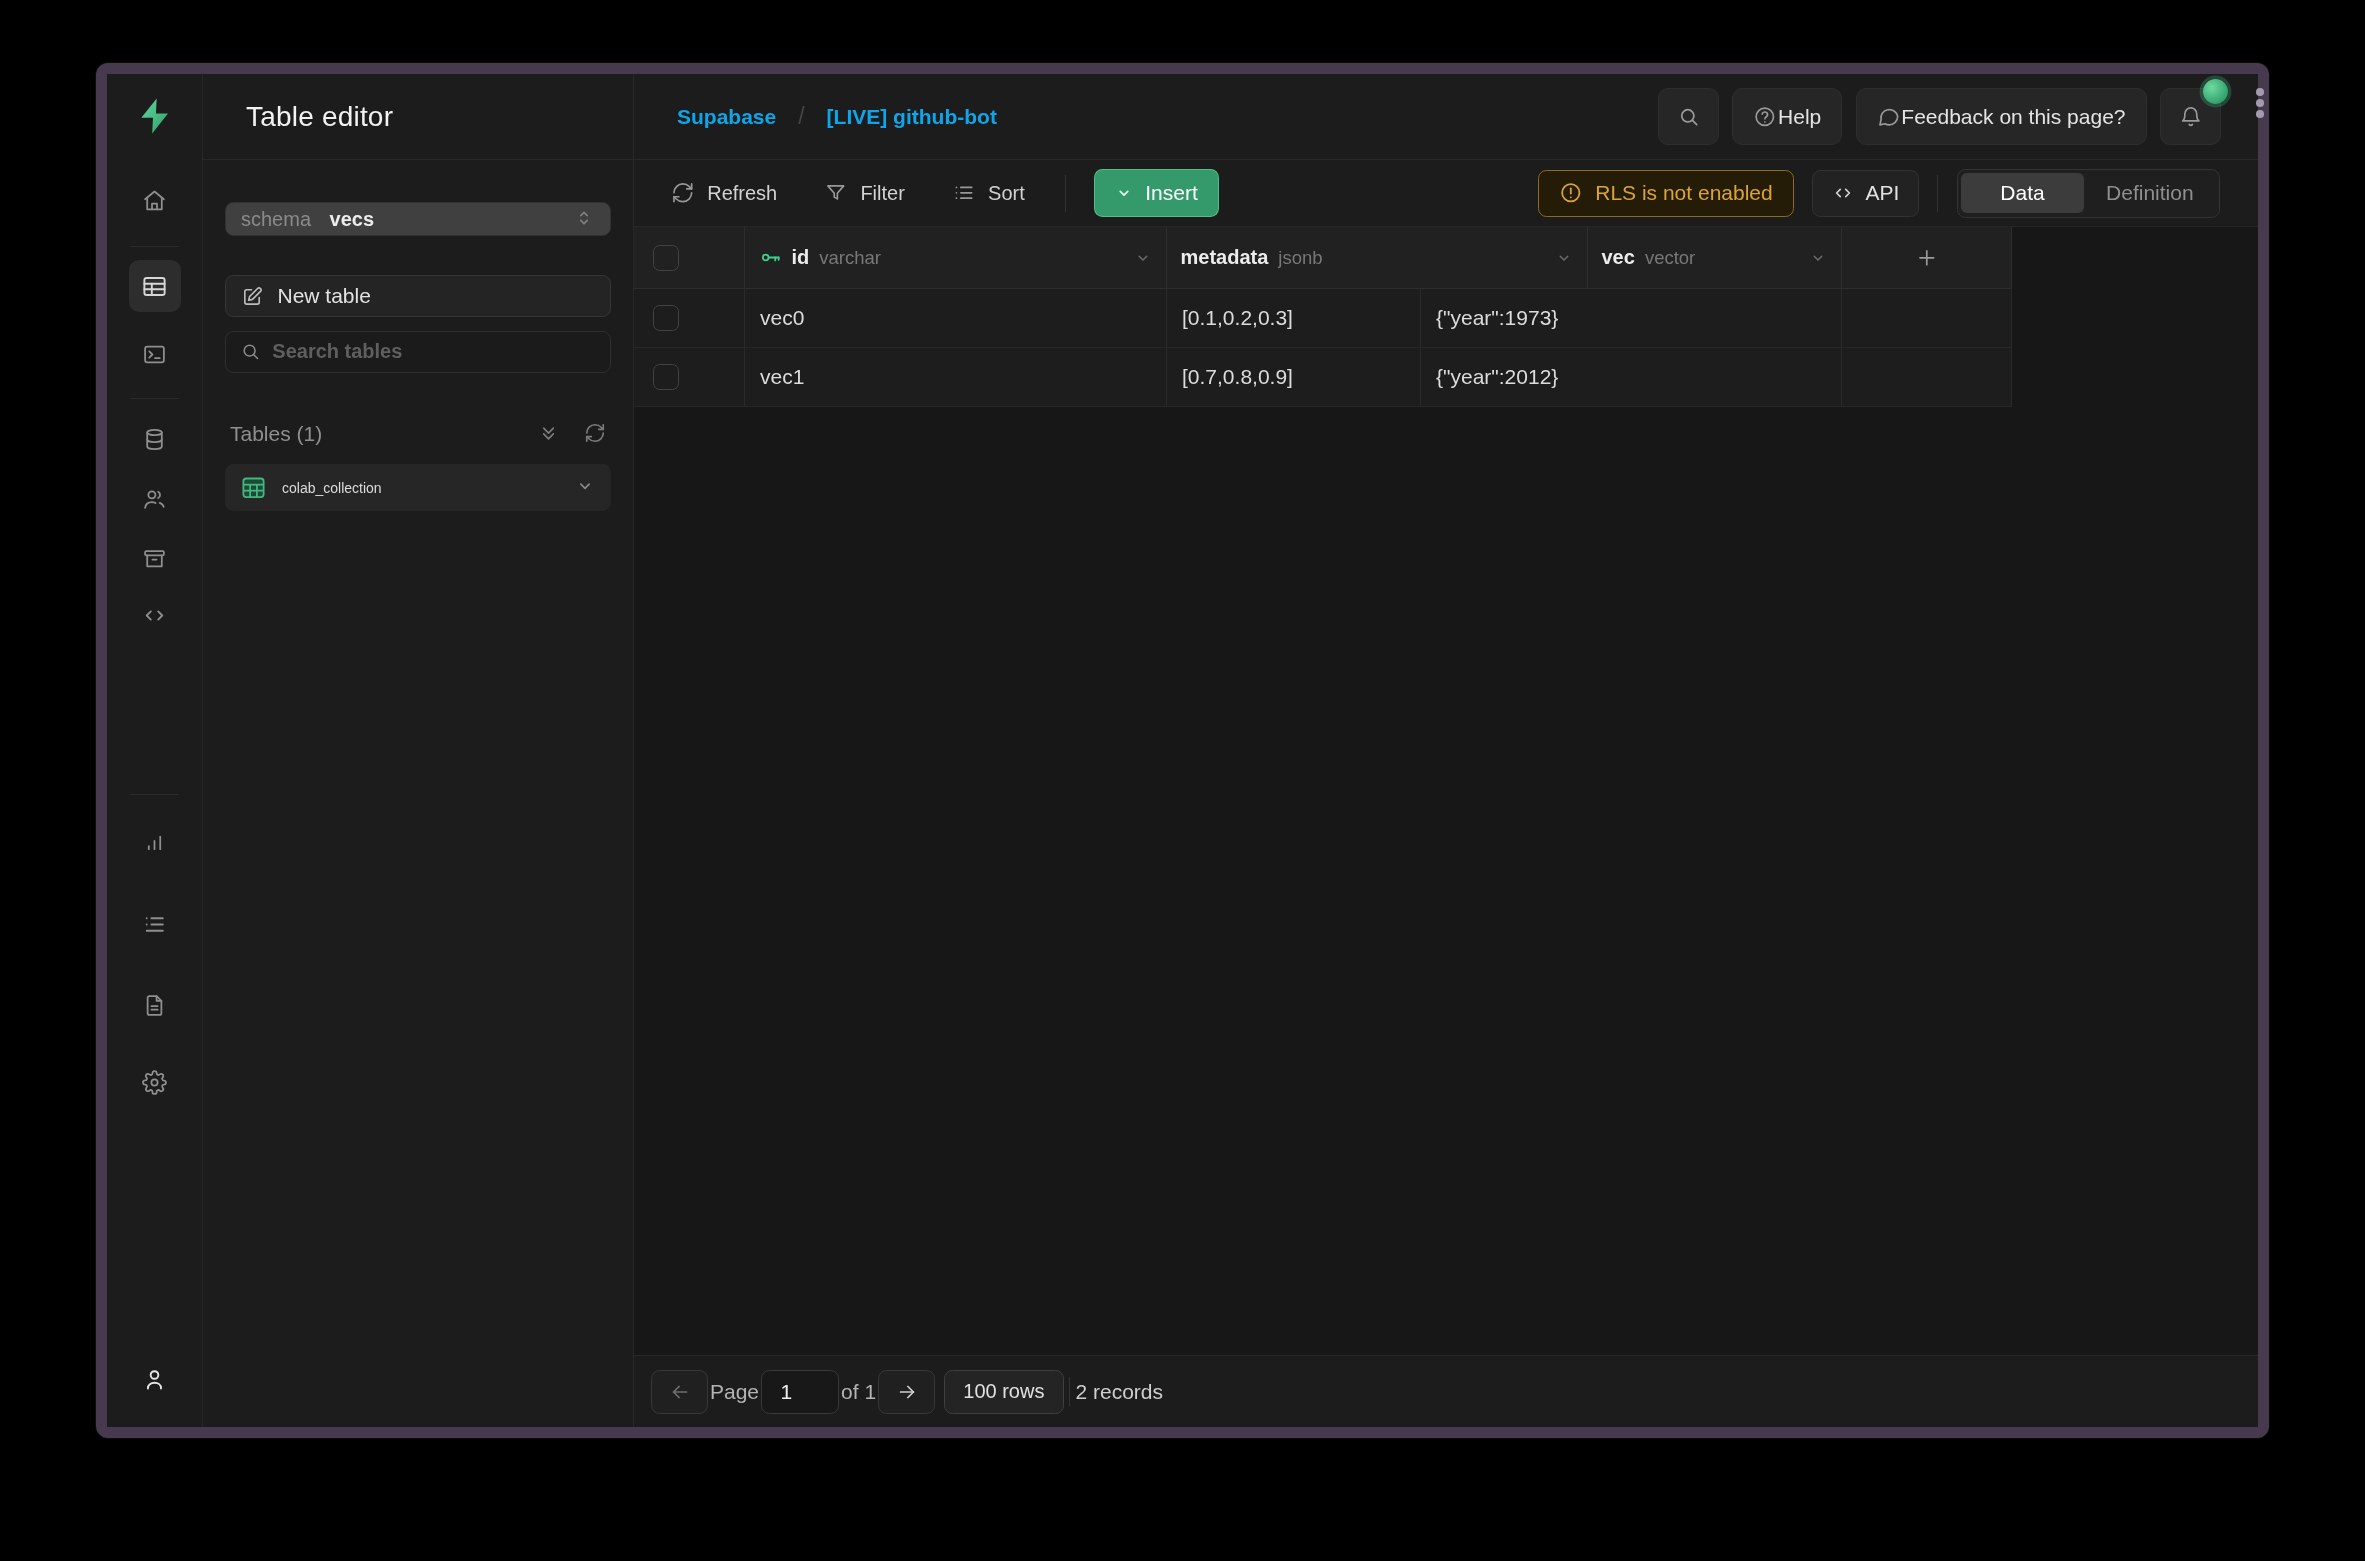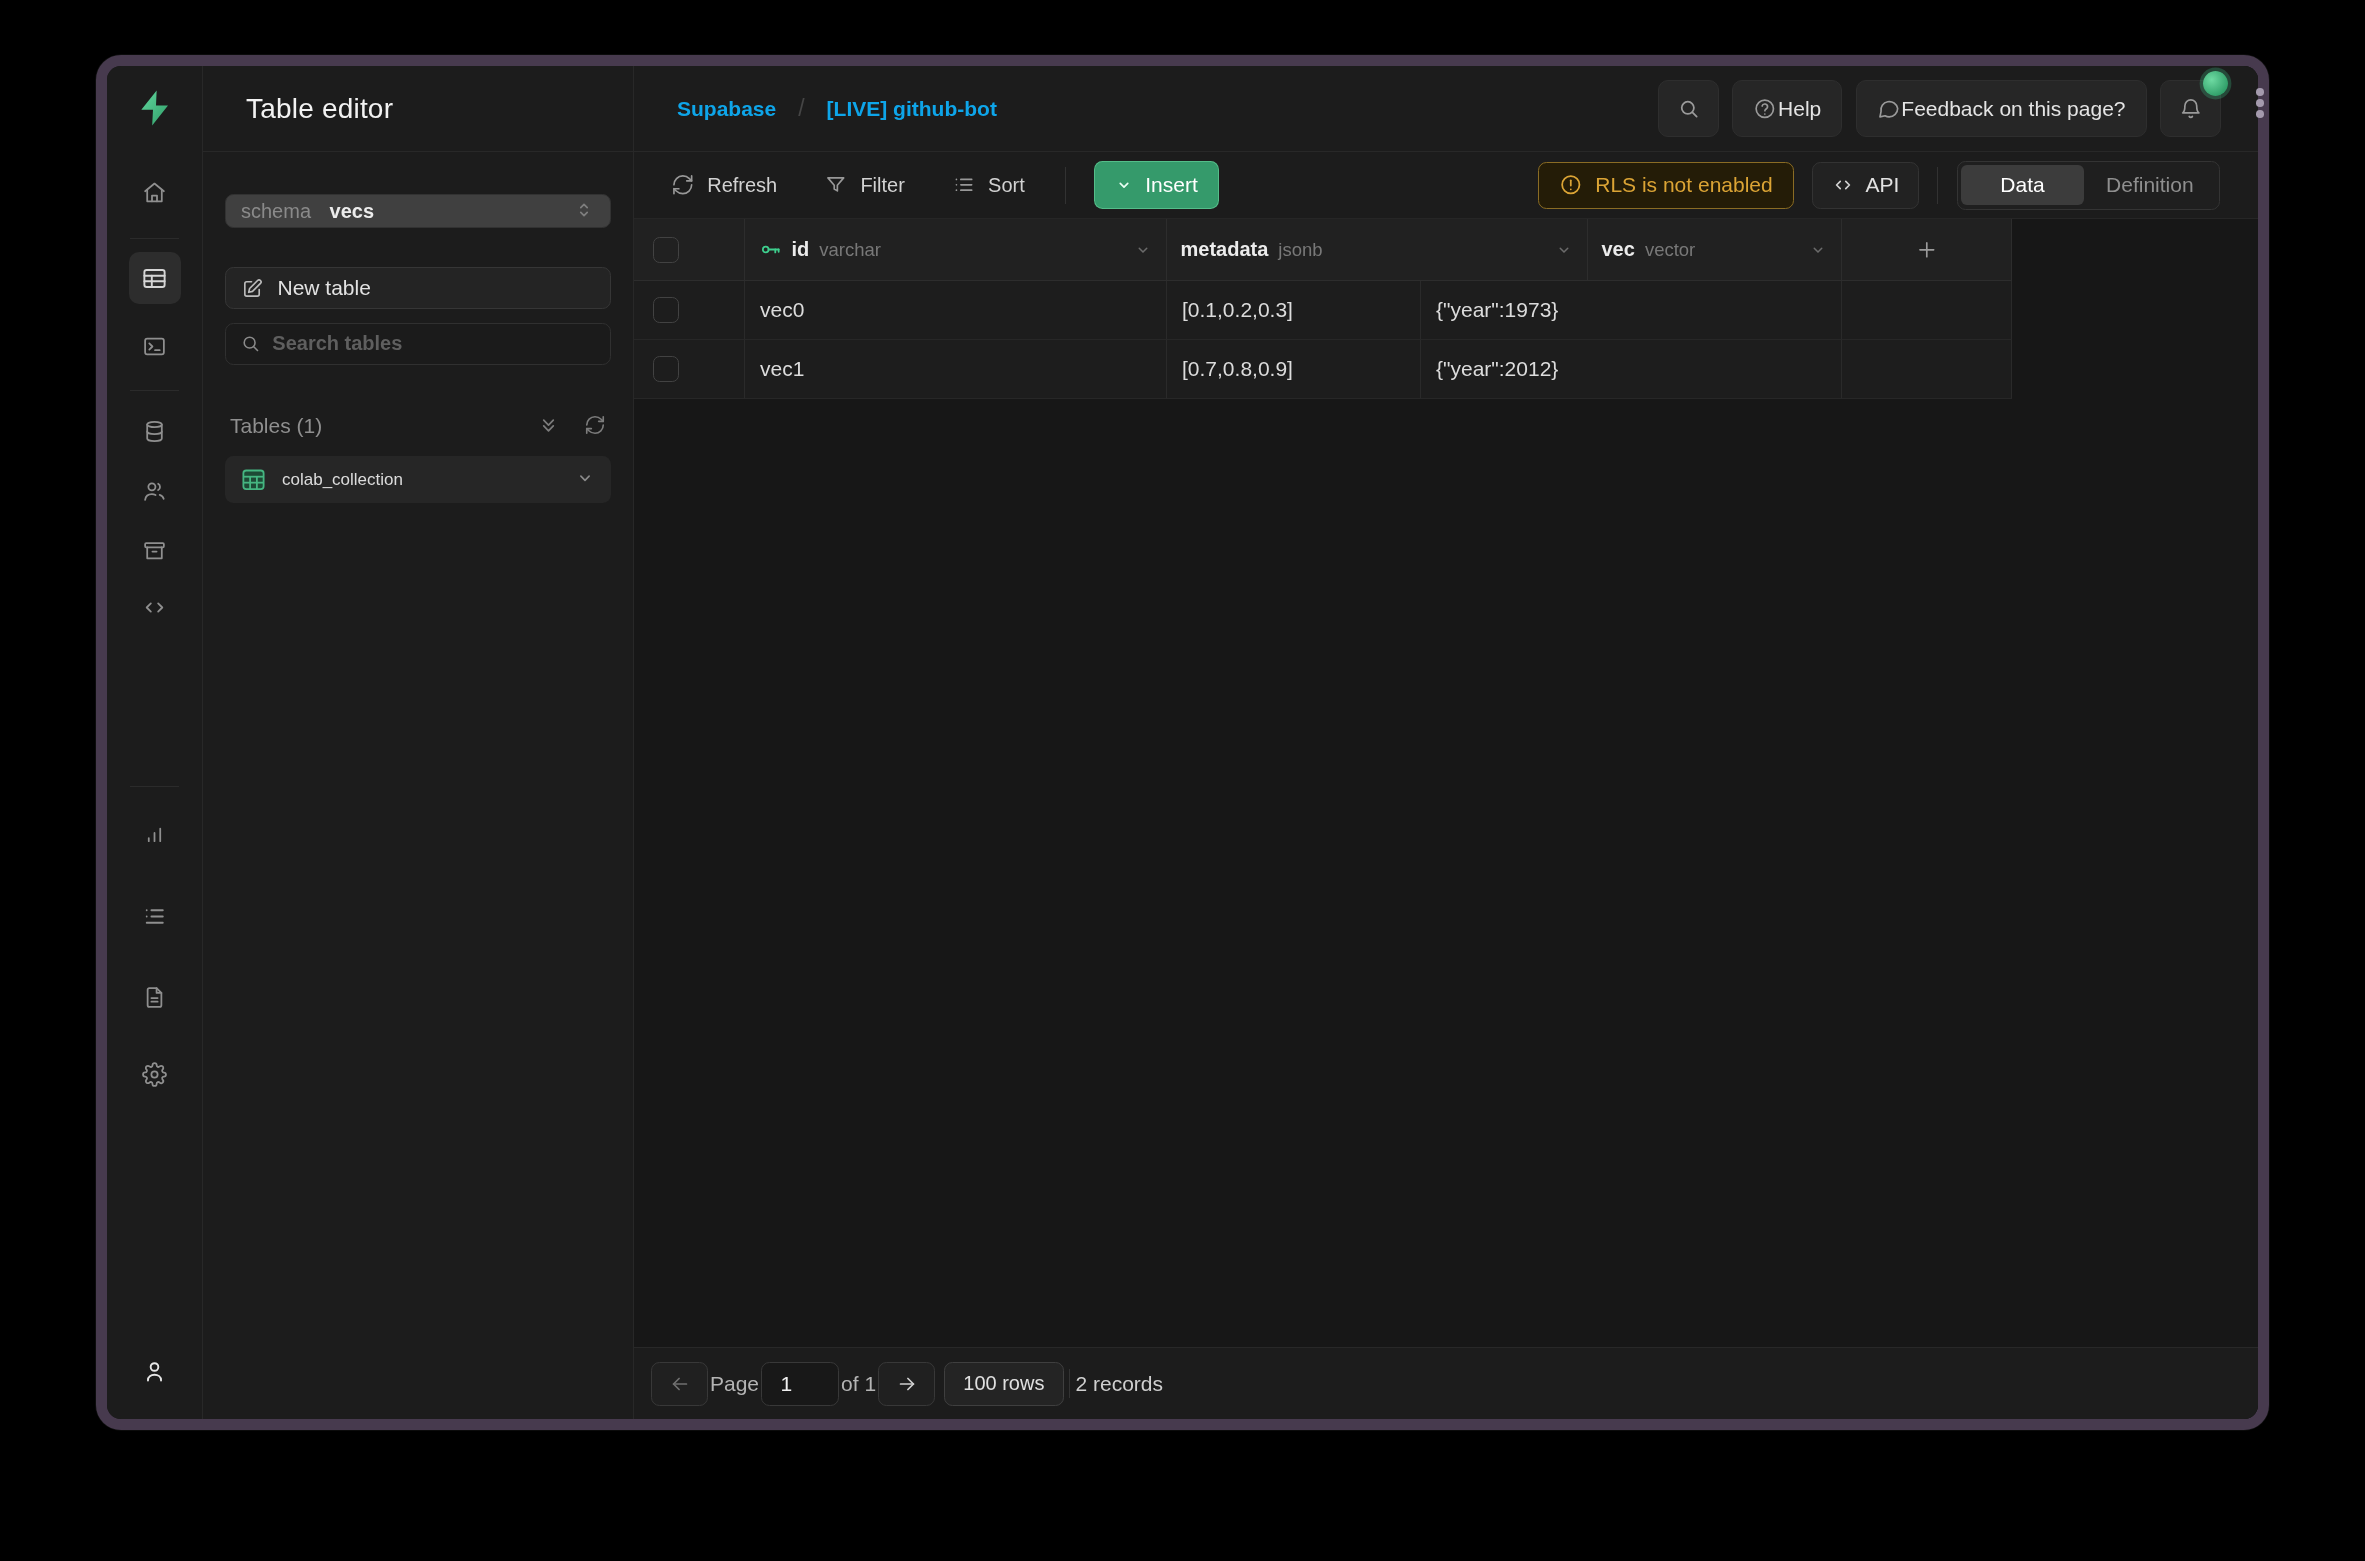--- a/index.html
+++ b/index.html
@@ -1,22 +1,22 @@
 <!DOCTYPE html>
 <html style="font-size:13.5px"><head>
 <meta charset="utf-8">
 <style>
   * { margin:0; padding:0; box-sizing:border-box; }
   html,body { width:2366px; height:1561px; background:#000; font-family:"Liberation Sans","DejaVu Sans",sans-serif; }
   .stage { position:relative; width:2366px; height:1561px; background:#000; overflow:hidden; }
 
   
   .window {
-    position:absolute; left:96px; top:55px; width:2173px; height:1375px;
-    border:11.8px solid #473a4e; border-radius:25px; overflow:hidden;
+    position:absolute; left:96px; top:63px; width:2173px; height:1375px;
+    border:11.8px solid #473a4e; border-radius:12px; overflow:hidden;
     background:#1c1c1c;
     box-shadow:0 0 0 0.8px rgba(255,255,255,.06), 0 25px 67px rgba(0,0,0,.8);
     display:flex;
   }
   .frame-dots { position:absolute; left:2256px; top:88px; display:flex; flex-direction:column; gap:3.4px; }
   .frame-dots span { width:7.6px; height:7.6px; border-radius:50%; background:#a49aad; }
 
   
   .rail { width:96px; background:#1c1c1c; border-right:0.8px solid #282828; display:flex; flex-direction:column; align-items:center; padding:22px 0 29px; flex:none; }
   .rail svg { display:block; }
@@ -36,21 +36,21 @@
   .schema-select .chev { margin-left:auto; color:#7d7d7d; }
   .new-table { margin-top:39px; height:42px; border:0.8px solid #363636; background:#242424; border-radius:8.4px; display:flex; align-items:center; padding:0 15px; gap:13.5px; color:#e3e3e3; font-size:21px; }
   .new-table svg { color:#bdbdbd; }
   .search-box { margin-top:13.5px; height:42px; border:0.8px solid #303030; background:#1b1b1b; border-radius:8.4px; display:flex; align-items:center; padding:0 13.5px; gap:11.8px; color:#8a8a8a; }
   .search-box input { flex:1; background:transparent; border:none; outline:none; font-size:20px; color:#e0e0e0; font-family:inherit;font-weight:bold; }
   .search-box input::placeholder { color:#5f5f5f; }
   .tables-header { margin-top:49px; display:flex; align-items:center; padding:0 5px; }
   .tables-header .th-label { color:#8f8f8f; font-size:21px; }
   .tables-header .th-actions { margin-left:auto; display:flex; gap:23.6px; color:#7c7c7c; }
   .table-item { margin-top:18.5px; height:47px; background:#262626; border-radius:8.4px; display:flex; align-items:center; padding:0 15px; gap:15px; }
-  .table-item .ti-label { color:#dcdcdc; font-size:17px;text-align:right; }
+  .table-item .ti-label { color:#dcdcdc; font-size:14px;text-align:right; }
   .table-item .ti-chev { margin-left:auto; color:#8a8a8a; }
 
   
   .main { flex:1; display:flex; flex-direction:column; background:#171717; min-width:0; }
 
   .topbar { height:86px; background:#1c1c1c; border-bottom:0.8px solid #282828; display:flex; align-items:center; padding:0 37px 0 43px; flex:none; }
   .crumbs { display:flex; align-items:center; gap:22px; font-size:21px; }
   .crumb { color:#0ea5e9;font-weight:bold; }
   .crumb-sep { color:#454545; font-size:23px; }
   .top-actions { margin-left:auto; display:flex; align-items:center; gap:13.5px; }

